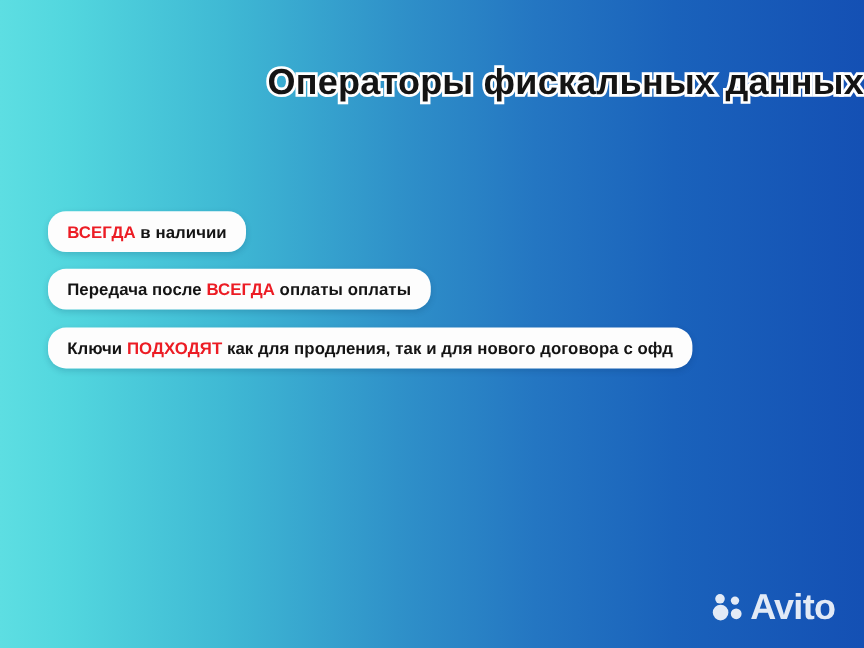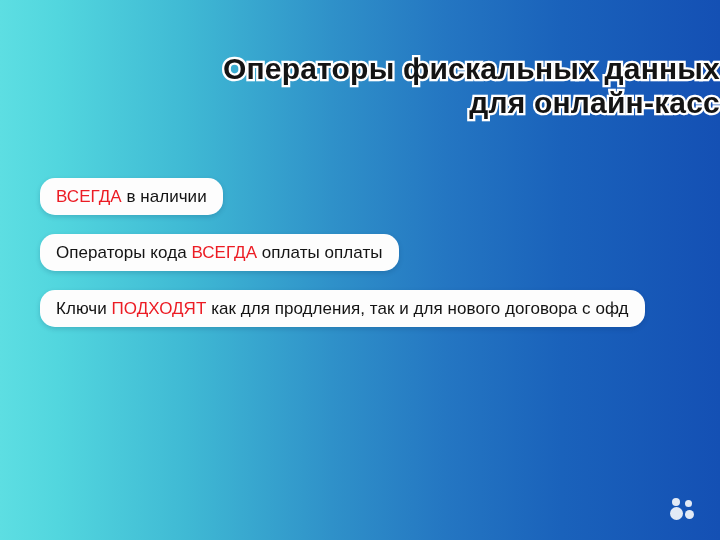--- a/index.html
+++ b/index.html
@@ -58,22 +58,22 @@
     top: 176px;
     left: 40px;
     width: 648px;
   }
   .badge {
     margin: 0 0 14px 0;
     font-size: 0;           
   }
   .badge-text {
     display: inline;
-    font-size: 17px;
-    font-weight: 400;
+    font-size: 14px;
+    font-weight: 700;
     line-height: 2.45;
     color: #141414;
     background: #fdfdfd;
     border-radius: 15px;
     padding: 9px 16px;
     box-decoration-break: clone;
     -webkit-box-decoration-break: clone;
     box-shadow: 0 2px 5px rgba(8, 40, 80, 0.18);
     letter-spacing: 0.05px;
   }
@@ -118,41 +118,41 @@
     line-height: 1;
   }
 </style>
 </head>
 <body>
 
 <div class="banner">
 
   <div class="title-block">
     <span class="title-line">Операторы фискальных данных</span>
-    <span class="title-line">для онлайн-касс</span>
   </div>
 
   <div class="badges">
 
     <p class="badge badge-1">
       <span class="badge-text"><span class="hl">ВСЕГДА</span><span> в наличии</span></span>
     </p>
 
     <p class="badge badge-2">
-      <span class="badge-text"><span>Операторы кода </span><span class="hl">ВСЕГДА</span><span> оплаты оплаты</span></span>
+      <span class="badge-text"><span>Передача после </span><span class="hl">ВСЕГДА</span><span> оплаты оплаты</span></span>
     </p>
 
     <p class="badge badge-3">
       <span class="badge-text"><span>Ключи </span><span class="hl">ПОДХОДЯТ</span><span> как для продления, так и для нового договора с офд</span></span>
     </p>
 
   </div>
 
   <div class="avito-logo">
     <span class="avito-dots">
       <i class="d-big"></i>
       <i class="d-top"></i>
       <i class="d-right"></i>
       <i class="d-low"></i>
     </span>
+    <span class="avito-word">Avito</span>
   </div>
 
 </div>
 
 </body></html>

